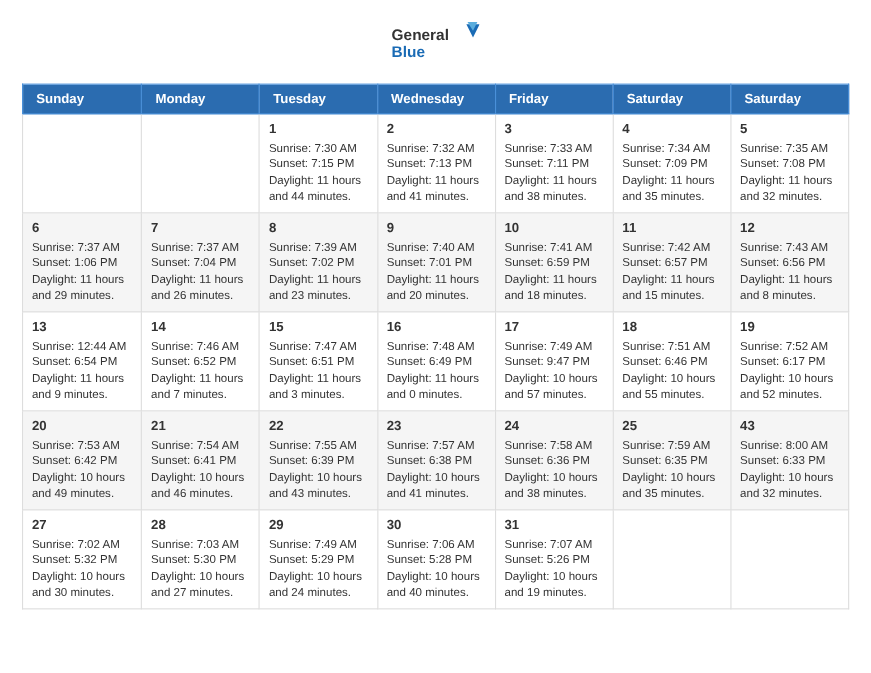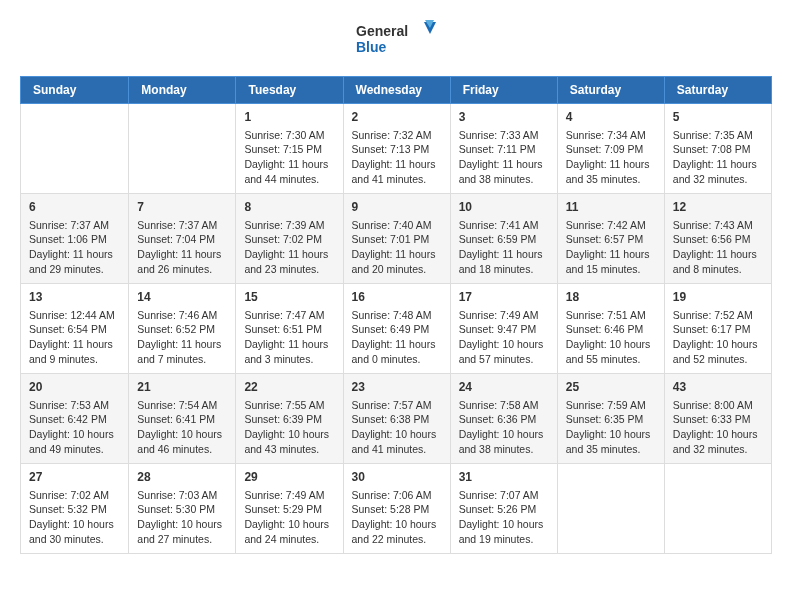--- a/index.html
+++ b/index.html
@@ -382,21 +382,21 @@
             <span>Daylight: 10 hours</span>
             <span>and 24 minutes.</span>
           </div>
         </td>
         <td>
           <div class="cell-content">
             <span class="day-number">30</span>
             <span>Sunrise: 7:06 AM</span>
             <span>Sunset: 5:28 PM</span>
             <span>Daylight: 10 hours</span>
-            <span>and 22 minutes.</span>
+            <span>and 40 minutes.</span>
           </div>
         </td>
         <td>
           <div class="cell-content">
             <span class="day-number">31</span>
             <span>Sunrise: 7:07 AM</span>
             <span>Sunset: 5:26 PM</span>
             <span>Daylight: 10 hours</span>
             <span>and 19 minutes.</span>
           </div>

